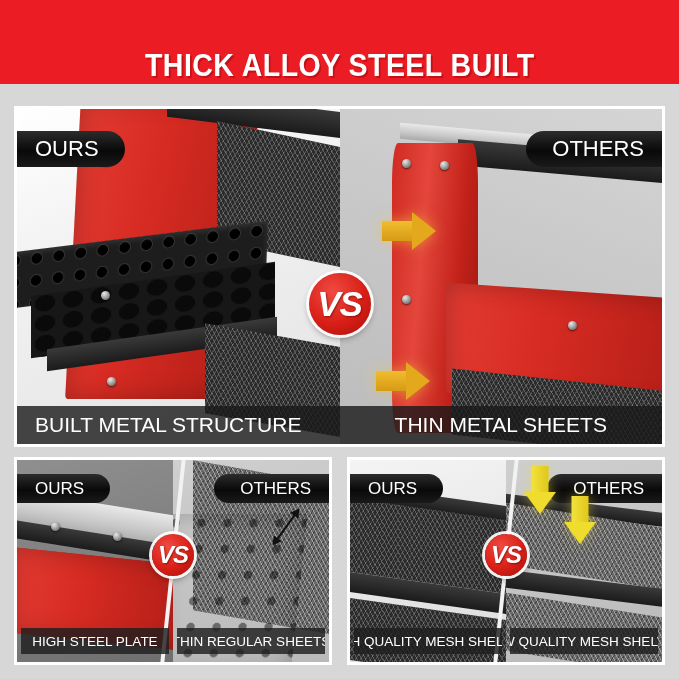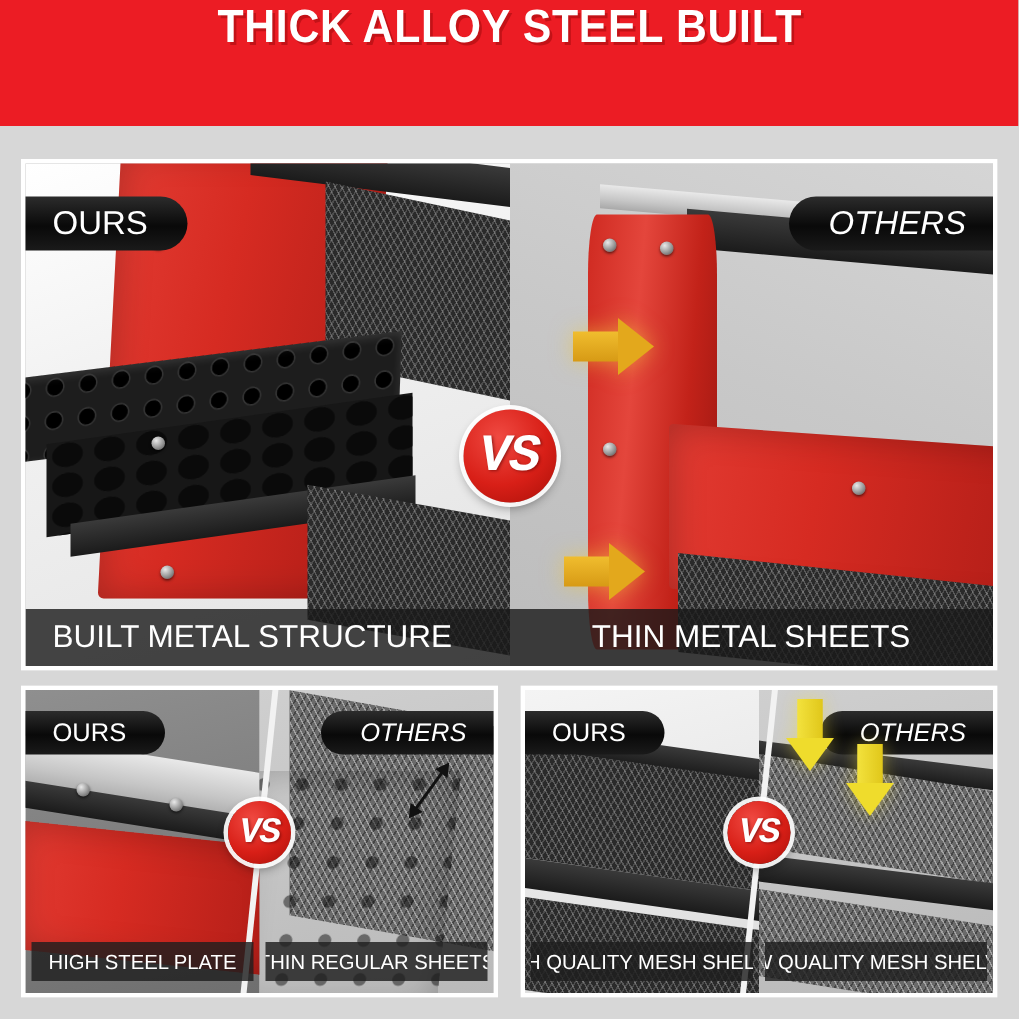--- a/index.html
+++ b/index.html
@@ -20,21 +20,21 @@
   }
 
   
   .header-banner {
     position: absolute;
     left: 0; top: 0;
     width: 679px;
     height: 84px;
     background: #ec1c24;
     display: flex;
-    align-items: flex-start;
+    align-items: flex-end;
     justify-content: center;
   }
   .header-title {
     color: #ffffff;
     font-size: 31px;
     font-weight: bold;
     letter-spacing: 0.5px;
     font-family: "Liberation Sans Narrow", "Liberation Sans", sans-serif;
     transform: scaleX(0.92);
     text-shadow: 2px 2px 0 rgba(120,0,0,0.35);
@@ -156,41 +156,40 @@
   }
   .pill-ours {
     left: -4px;
     border-radius: 0 999px 999px 0;
     padding: 0 26px 0 22px;
   }
   .pill-others {
     right: -4px;
     border-radius: 999px 0 0 999px;
     padding: 0 22px 0 26px;
-    font-style: italic;
   }
   .pill-lg { top: 22px; height: 36px; font-size: 22px; }
   .pill-sm { top: 14px; height: 29px; font-size: 17px; }
 
   
   .vs-badge {
     position: absolute;
     z-index: 20;
     border-radius: 50%;
     background: radial-gradient(circle at 38% 30%, #f04a42 0%, #d81f17 55%, #a81009 100%);
     box-shadow: 0 0 0 3px rgba(255,255,255,0.92), 0 3px 7px rgba(0,0,0,0.45);
     display: flex;
     align-items: center;
     justify-content: center;
   }
   .vs-text {
     color: #ffffff;
     font-weight: bold;
     font-style: italic;
-    font-family: Liberation Mono, monospace;
+    font-family: Liberation Sans, sans-serif;
     letter-spacing: -1px;
     text-shadow: 1px 1px 2px rgba(90,0,0,0.55);
   }
   .vs-lg { width: 62px; height: 62px; }
   .vs-lg .vs-text { font-size: 35px; }
   .vs-sm { width: 42px; height: 42px; }
   .vs-sm .vs-text { font-size: 24px; }
 
   
   .arrow-right {

